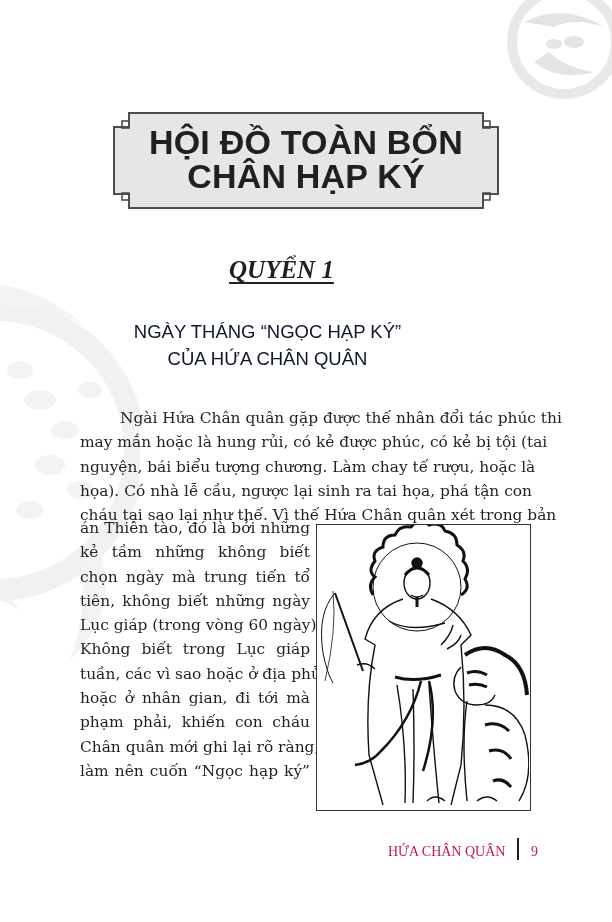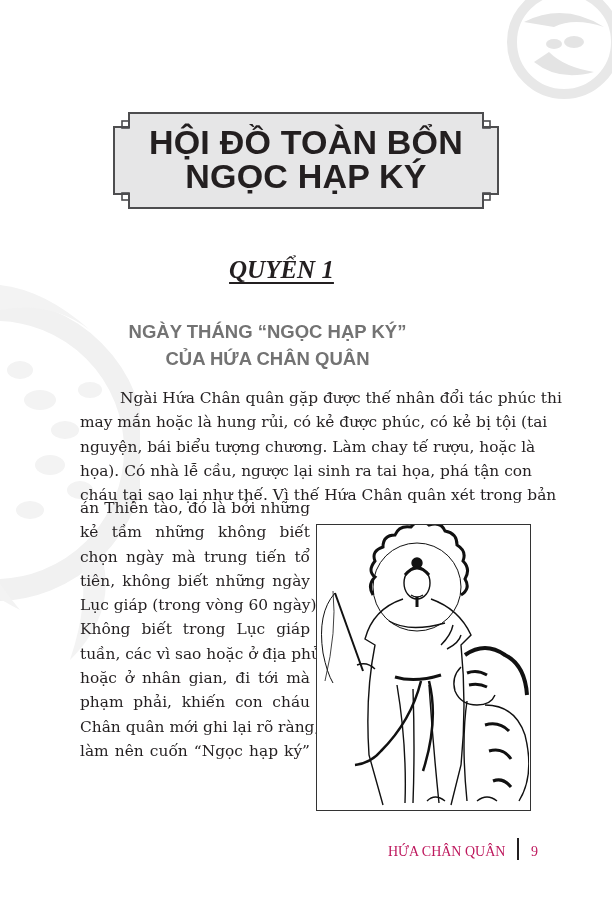--- a/index.html
+++ b/index.html
@@ -3,22 +3,22 @@
 <meta charset="utf-8">
 <style>
   html, body { margin: 0; padding: 0; }
   body { width: 612px; height: 922px; background: #ffffff; position: relative; overflow: hidden; font-family: "DejaVu Serif", serif; color: #231f20; }
   .wm-left { position: absolute; left: -150px; top: 190px; width: 290px; height: 520px; }
   .wm-right { position: absolute; right: -12px; top: -18px; width: 120px; height: 120px; }
   .title-box { position: absolute; left: 113px; top: 112px; width: 386px; height: 97px; }
   .title-box svg { position: absolute; left: 0; top: 0; }
   .title-text { position: absolute; left: 0; top: 13px; width: 386px; text-align: center; font-family: "Liberation Sans", sans-serif; font-weight: bold; font-size: 34px; line-height: 34px; color: #231f20; letter-spacing: 0.2px; }
   .quyen { position: absolute; left: 0; width: 563px; top: 256px; text-align: center; font-family: "Liberation Serif", serif; font-style: italic; font-weight: bold; font-size: 25px; text-decoration: underline; text-underline-offset: 4px; text-decoration-thickness: 1.5px; }
-  .subtitle { position: absolute; left: 0; width: 535px; top: 318px; text-align: center; font-family: "Liberation Sans", sans-serif; font-weight: bold; font-size: 18.5px; line-height: 27px; color: #737373; }
-  .body { position: absolute; left: 80px; width: 452px; font-family: "DejaVu Serif", serif; font-size: 15.4px; line-height: 24.3px; color: #231f20; }
+  .subtitle { position: absolute; left: 0; width: 535px; top: 318px; text-align: center; font-family: "Liberation Sans", sans-serif; font-weight: normal; font-size: 18.5px; line-height: 27px; color: #0f172a; }
+  .body { position: absolute; left: 80px; width: 452px; font-family: "DejaVu Serif", serif; font-size: 15.4px; line-height: 24.3px; color: #231f20; margin-top: 20px; }
   .para-full { top: 386px; text-align: justify; text-align-last: justify; }
   .para-full .line { display: block; text-align: justify; text-align-last: justify; white-space: nowrap; }
   .para-narrow { top: 496px; width: 230px; }
   .para-narrow .line { display: block; text-align: justify; text-align-last: justify; white-space: nowrap; }
   .indent { padding-left: 40px; }
   .figure { position: absolute; left: 316px; top: 524px; width: 215px; height: 287px; border: 1.5px solid #333; box-sizing: border-box; background: #fff; overflow: hidden; }
   .footer { position: absolute; top: 838px; left: 388px; font-family: Liberation Serif, serif; font-size: 14px; color: #be185d; display: flex; align-items: flex-end; }
   .footer .sep { width: 1.5px; height: 22px; background: #231f20; margin: 0 12px; }
 </style>
 </head>
@@ -53,21 +53,21 @@
 <div class="title-box">
   <svg width="386" height="97" viewBox="0 0 386 97">
     <path d="M16 1 H370 V15 H385 V82 H370 V96 H16 V82 H1 V15 H16 Z" fill="#e6e6e7" stroke="#4d4d4f" stroke-width="2"></path>
     <rect x="9" y="9" width="7" height="7" fill="none" stroke="#4d4d4f" stroke-width="1.6"></rect>
     <rect x="370" y="9" width="7" height="7" fill="none" stroke="#4d4d4f" stroke-width="1.6"></rect>
     <rect x="9" y="81" width="7" height="7" fill="none" stroke="#4d4d4f" stroke-width="1.6"></rect>
     <rect x="370" y="81" width="7" height="7" fill="none" stroke="#4d4d4f" stroke-width="1.6"></rect>
   </svg>
   <div class="title-text">
     <div>HỘI ĐỒ TOÀN BỔN</div>
-    <div>NGỌC HẠP KÝ</div>
+    <div>CHÂN HẠP KÝ</div>
   </div>
 </div>
 
 <div class="quyen">QUYỂN 1</div>
 
 <div class="subtitle">
   <div>NGÀY THÁNG “NGỌC HẠP KÝ”</div>
   <div>CỦA HỨA CHÂN QUÂN</div>
 </div>
 

